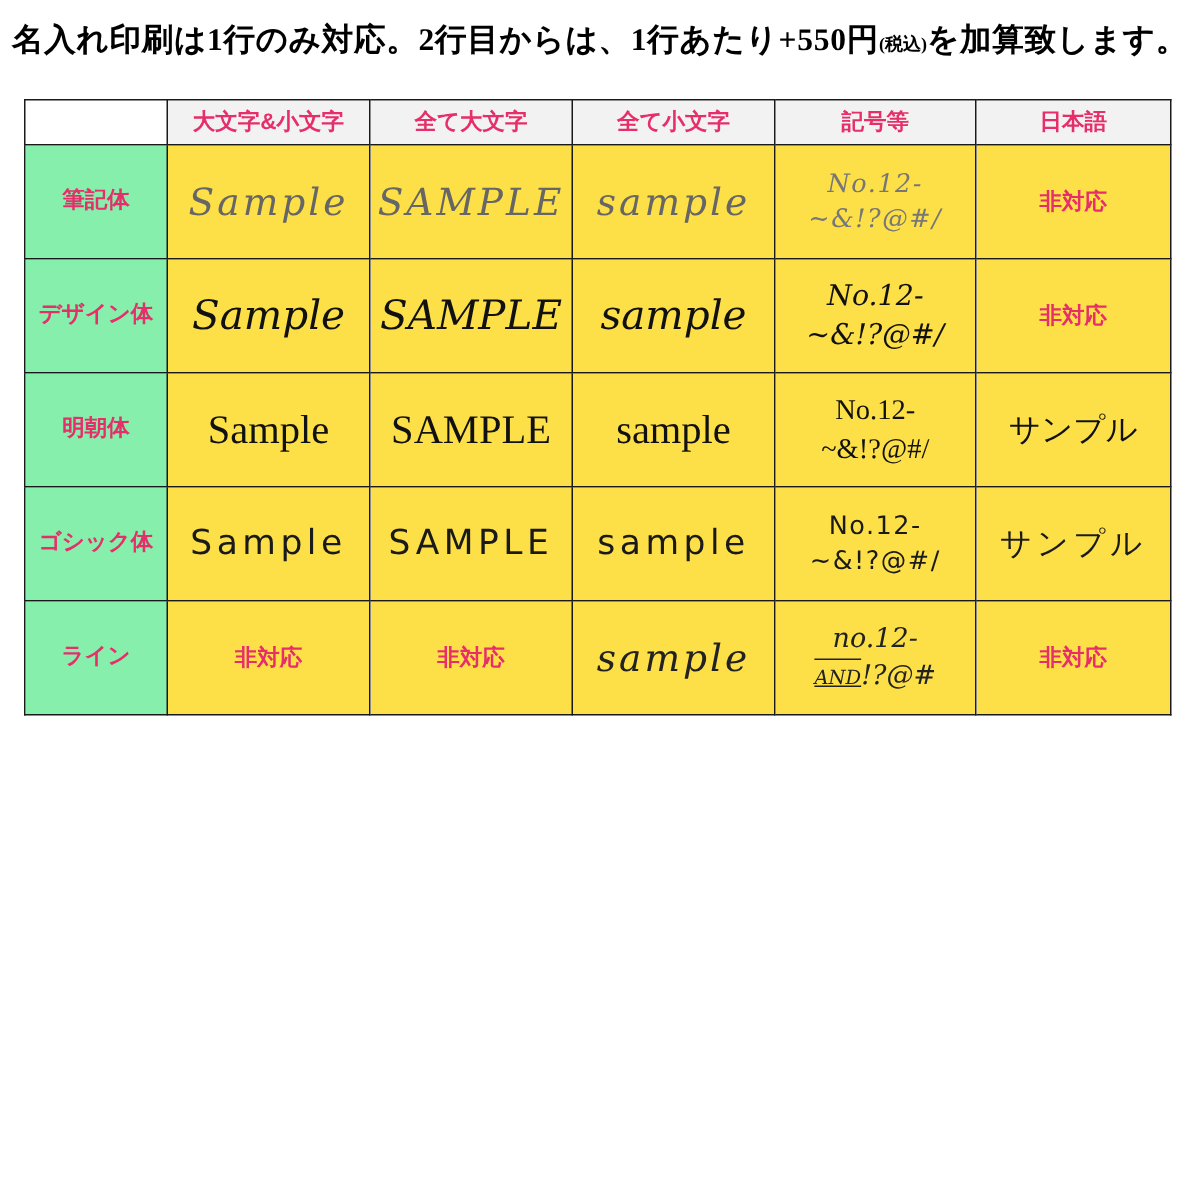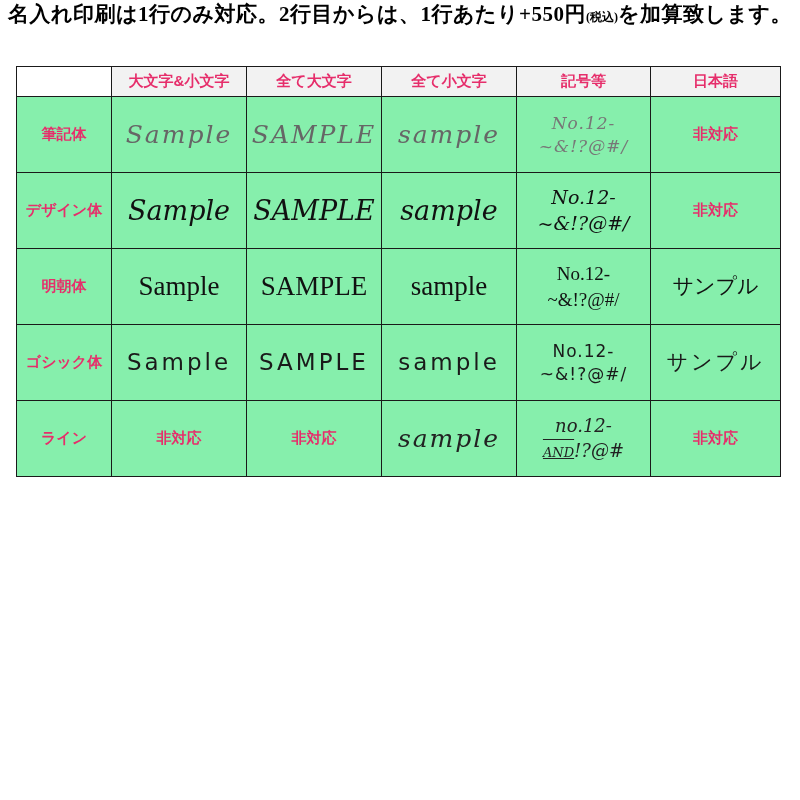--- a/index.html
+++ b/index.html
@@ -1,21 +1,21 @@
 <!DOCTYPE html>
 <html><head>
 <meta charset="utf-8">
 <style>
   html,body{margin:0;padding:0;}
   body{
     width:800px;height:800px;background:#ffffff;position:relative;
     font-family:"Liberation Sans","DejaVu Sans",sans-serif;color:#111;
   }
   .title{
-    position:absolute;top:0;left:0;width:800px;text-align:center;
+    position:absolute;top:12px;left:0;width:800px;text-align:center;
     font-family:"Liberation Serif","DejaVu Serif",serif;font-weight:bold;
     font-size:21px;color:#000;letter-spacing:.5px;white-space:nowrap;
   }
   .title .small{font-size:12px;letter-spacing:0;}
   table.font-table{
     position:absolute;left:16px;top:66px;width:764px;
     border-collapse:collapse;table-layout:fixed;
   }
   .font-table th,.font-table td{
     border:1.5px solid #1a1a1a;text-align:center;vertical-align:middle;
@@ -24,21 +24,21 @@
   .font-table thead th{
     height:29px;background:#f2f2f2;color:#e62e6b;
     font-size:15px;font-weight:bold;
   }
   .font-table thead th.corner{background:#ffffff;}
   .font-table tbody tr{height:76px;}
   .font-table tbody th{
     background:#86efac;color:#e62e6b;font-size:15px;font-weight:bold;
     white-space:pre-line;line-height:1.5;
   }
-  .font-table tbody td{background:#86efac;}
+  .font-table tbody td{background:#fde047;}
   
   .s{display:block;line-height:1;}
   .sym{display:block;font-size:17px;line-height:1.35;}
   .sym .ln{display:block;}
   
   td.na{
     color:#e62e6b;font-weight:bold;font-size:15px;
     font-family:Liberation Serif, serif;
     background-image:linear-gradient(to top right,
       transparent calc(50% - .8px),#8a8a8a calc(50% - .8px),

